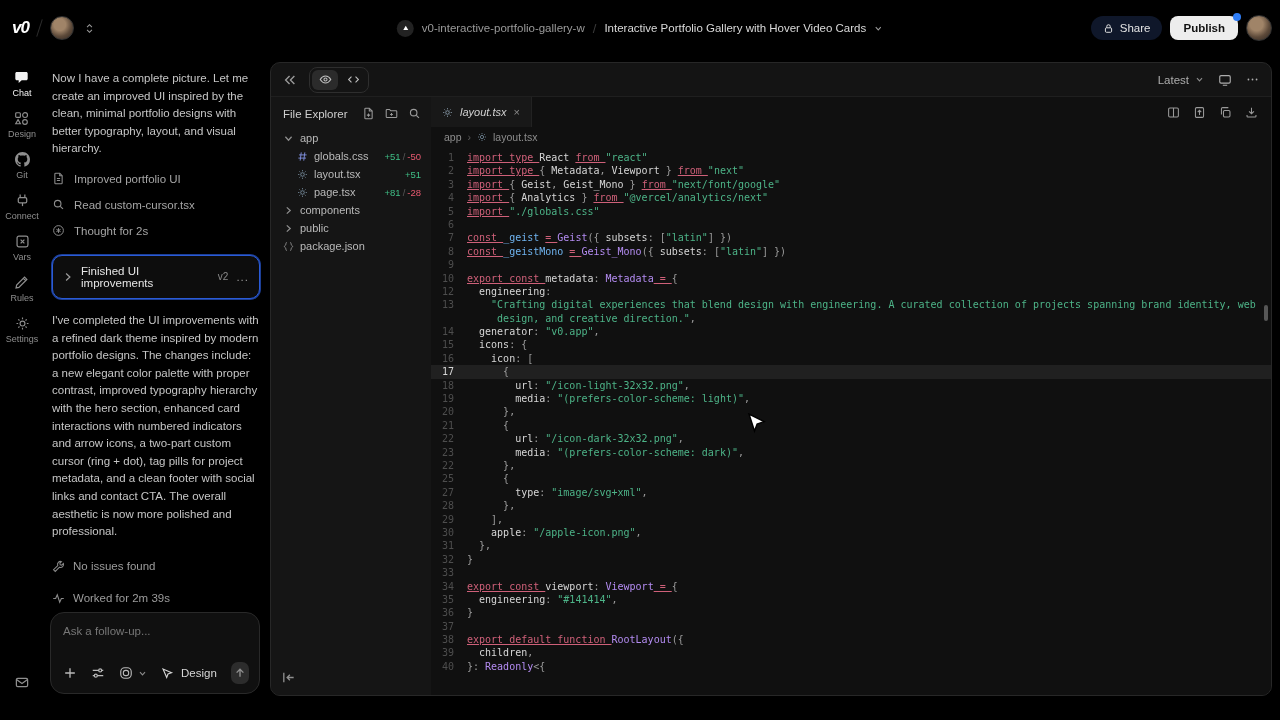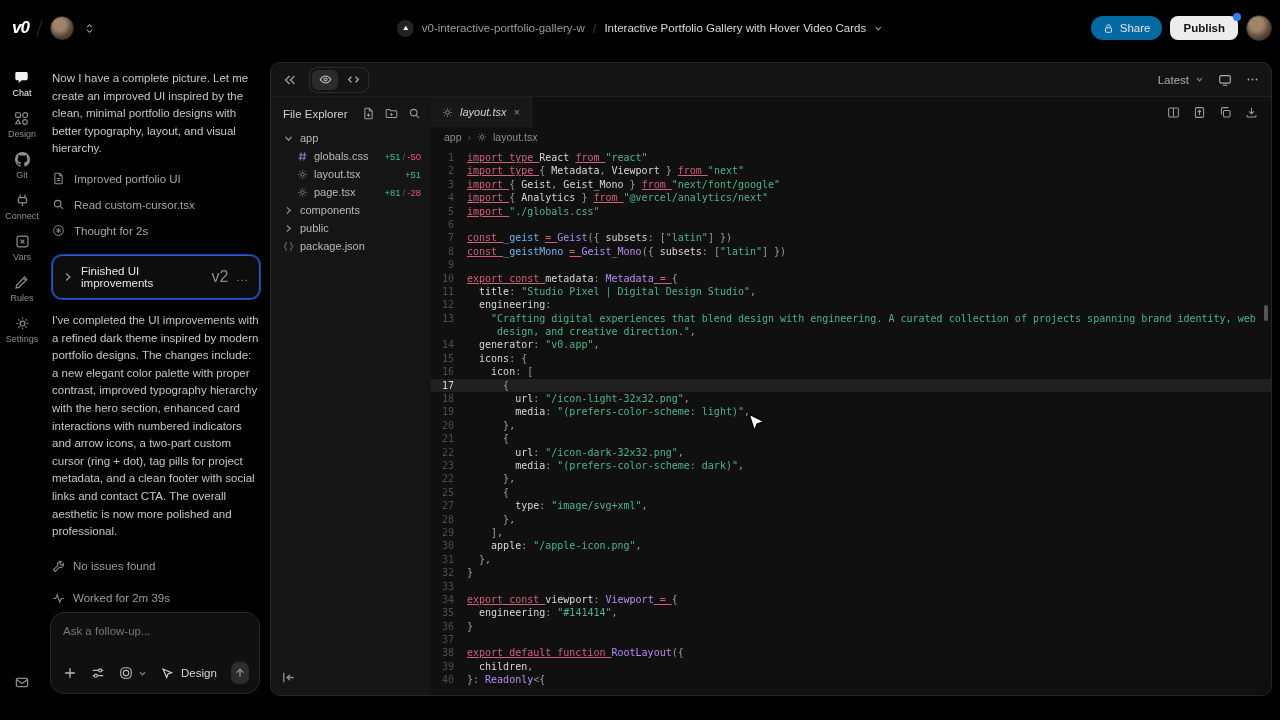--- a/index.html
+++ b/index.html
@@ -13,21 +13,21 @@
   .tb-left { position:absolute; left:12px; top:0; height:56px; display:flex; align-items:center; gap:10px; }
   .logo { font-weight:900; font-size:17px; letter-spacing:-1px; color:#fff; font-style:italic; }
   .tb-slash { width:1px; height:18px; background:#2c2c2c; transform:rotate(18deg); }
   .avatar { width:24px; height:24px; border-radius:50%; background:radial-gradient(circle at 40% 35%, #a08468 0 30%, #5d4a3a 60%, #2b231d 100%); border:1px solid #333; }
   .tb-center { position:absolute; left:50%; top:0; transform:translateX(-50%); height:56px; display:flex; align-items:center; gap:8px; font-size:11.5px; white-space:nowrap; }
   .proj-badge { width:17px; height:17px; border-radius:50%; background:#222; display:flex; align-items:center; justify-content:center; }
   .proj-name { color:#9a9a9a; }
   .crumb-sep { color:#3a3a3a; font-size:13px; }
   .chat-title { color:#d9d9d9; }
   .tb-right { position:absolute; right:8px; top:0; height:56px; display:flex; align-items:center; gap:8px; }
-  .btn-share { display:flex; align-items:center; gap:6px; background:#0369a1; color:#e3e3e3; font-size:11.5px; padding:6px 12px; border-radius:12px; }
+  .btn-share { display:flex; align-items:center; gap:6px; background:#0f172a; color:#e3e3e3; font-size:11.5px; padding:6px 12px; border-radius:12px; }
   .btn-publish { position:relative; background:#ededed; color:#111; font-size:11.5px; font-weight:600; padding:6px 13px; border-radius:8px; }
   .pub-dot { position:absolute; top:-3px; right:-3px; width:8px; height:8px; border-radius:50%; background:#2f7ef7; }
   .avatar-sm { width:26px; height:26px; }
 
   
   .rail { position:absolute; left:0; top:56px; width:44px; bottom:0; display:flex; flex-direction:column; align-items:center; padding-top:14px; gap:13px; }
   .rail-item { display:flex; flex-direction:column; align-items:center; gap:3px; color:#8e8e8e; cursor:pointer; }
   .rail-item .icn { width:15px; height:15px; }
   .rail-label { font-size:9px; }
   .rail-item.active { color:#f2f2f2; }
@@ -35,21 +35,21 @@
 
   
   .chat { position:absolute; left:44px; top:56px; width:226px; bottom:0; padding:14px 10px 0 8px; font-size:11.5px; }
   .chat-p { line-height:17.6px; color:#c6c6c6; }
   .steps { margin-top:8px; }
   .step { display:flex; align-items:center; gap:9px; height:26px; color:#a5a5a5; cursor:pointer; }
   .step .icn { width:13px; height:13px; color:#8d8d8d; }
   .task-card { margin-top:11px; display:flex; align-items:center; gap:8px; background:#0d0d0d; border:1px solid #2a5bd7; box-shadow:0 0 0 1px #1d3f96; border-radius:10px; padding:9px 10px; cursor:pointer; }
   .task-card .icn { width:10px; height:10px; color:#9a9a9a; }
   .task-title { color:#e6e6e6; }
-  .task-ver { color:#8a8a8a; font-size:16px;margin-left:32px; }
+  .task-ver { color:#8a8a8a; font-size:10px;margin-left:32px; }
   .task-dots { margin-left:auto; color:#9a9a9a; letter-spacing:1px; }
   .summary { margin-top:13px; line-height:17.6px; color:#c6c6c6; }
   .status-row { display:flex; align-items:center; gap:8px; color:#9c9c9c; margin-top:19px; }
   .status-row .icn { width:13px; height:13px; color:#8a8a8a; }
   .fb-row { display:flex; align-items:center; gap:17px; margin-top:13px; color:#8d8d8d; }
   .fb-row .icn { width:14px; height:14px; cursor:pointer; }
   .composer { position:absolute; left:6px; right:10px; bottom:26px; height:82px; background:#101010; border:1px solid #292929; border-radius:14px; padding:12px 12px 10px; }
   .composer input { width:100%; background:transparent; border:none; outline:none; color:#d0d0d0; font-size:11.5px; font-family:inherit; }
   .composer input::placeholder { color:#767676; }
   .comp-row { position:absolute; left:12px; right:10px; bottom:9px; display:flex; align-items:center; gap:14px; color:#b9b9b9; }
@@ -566,21 +566,20 @@
       <div class="code-row"><span class="gut">1</span><span><span class="tk-kw">import type </span><span class="tk-wh">React </span><span class="tk-kw">from </span><span class="tk-str">"react"</span></span></div>
           <div class="code-row"><span class="gut">2</span><span><span class="tk-kw">import type </span><span class="tk-pun">{ </span><span class="tk-wh">Metadata</span><span class="tk-pun">, </span><span class="tk-wh">Viewport</span><span class="tk-pun"> } </span><span class="tk-kw">from </span><span class="tk-str">"next"</span></span></div>
           <div class="code-row"><span class="gut">3</span><span><span class="tk-kw">import </span><span class="tk-pun">{ </span><span class="tk-wh">Geist</span><span class="tk-pun">, </span><span class="tk-wh">Geist_Mono</span><span class="tk-pun"> } </span><span class="tk-kw">from </span><span class="tk-str">"next/font/google"</span></span></div>
           <div class="code-row"><span class="gut">4</span><span><span class="tk-kw">import </span><span class="tk-pun">{ </span><span class="tk-wh">Analytics</span><span class="tk-pun"> } </span><span class="tk-kw">from </span><span class="tk-str">"@vercel/analytics/next"</span></span></div>
           <div class="code-row"><span class="gut">5</span><span><span class="tk-kw">import </span><span class="tk-str">"./globals.css"</span></span></div>
           <div class="code-row"><span class="gut">6</span><span></span></div>
           <div class="code-row"><span class="gut">7</span><span><span class="tk-kw">const </span><span class="tk-var">_geist </span><span class="tk-kw">= </span><span class="tk-fn">Geist</span><span class="tk-pun">({ </span><span class="tk-wh">subsets</span><span class="tk-pun">: [</span><span class="tk-str">"latin"</span><span class="tk-pun">] })</span></span></div>
           <div class="code-row"><span class="gut">8</span><span><span class="tk-kw">const </span><span class="tk-var">_geistMono </span><span class="tk-kw">= </span><span class="tk-fn">Geist_Mono</span><span class="tk-pun">({ </span><span class="tk-wh">subsets</span><span class="tk-pun">: [</span><span class="tk-str">"latin"</span><span class="tk-pun">] })</span></span></div>
           <div class="code-row"><span class="gut">9</span><span></span></div>
           <div class="code-row"><span class="gut">10</span><span><span class="tk-kw">export const </span><span class="tk-wh">metadata</span><span class="tk-pun">: </span><span class="tk-type">Metadata</span><span class="tk-kw"> = </span><span class="tk-pun">{</span></span></div>
-          <div class="code-row"><span class="gut">11</span><span><span class="tk-wh">  title</span><span class="tk-pun">: </span><span class="tk-str">"Studio Pixel | Digital Design Studio"</span><span class="tk-pun">,</span></span></div>
           <div class="code-row"><span class="gut">12</span><span><span class="tk-wh">  engineering</span><span class="tk-pun">:</span></span></div>
           <div class="code-row"><span class="gut">13</span><span><span class="tk-str">    "Crafting digital experiences that blend design with engineering. A curated collection of projects spanning brand identity, web</span></span></div>
           <div class="code-row"><span class="gut"></span><span><span class="tk-str">     design, and creative direction."</span><span class="tk-pun">,</span></span></div>
           <div class="code-row"><span class="gut">14</span><span><span class="tk-wh">  generator</span><span class="tk-pun">: </span><span class="tk-str">"v0.app"</span><span class="tk-pun">,</span></span></div>
           <div class="code-row"><span class="gut">15</span><span><span class="tk-wh">  icons</span><span class="tk-pun">: {</span></span></div>
           <div class="code-row"><span class="gut">16</span><span><span class="tk-wh">    icon</span><span class="tk-pun">: [</span></span></div>
           <div class="code-row hl"><span class="gut">17</span><span><span class="tk-pun">      {</span></span></div>
           <div class="code-row"><span class="gut">18</span><span><span class="tk-wh">        url</span><span class="tk-pun">: </span><span class="tk-str">"/icon-light-32x32.png"</span><span class="tk-pun">,</span></span></div>
           <div class="code-row"><span class="gut">19</span><span><span class="tk-wh">        media</span><span class="tk-pun">: </span><span class="tk-str">"(prefers-color-scheme: light)"</span><span class="tk-pun">,</span></span></div>
           <div class="code-row"><span class="gut">20</span><span><span class="tk-pun">      },</span></span></div>

